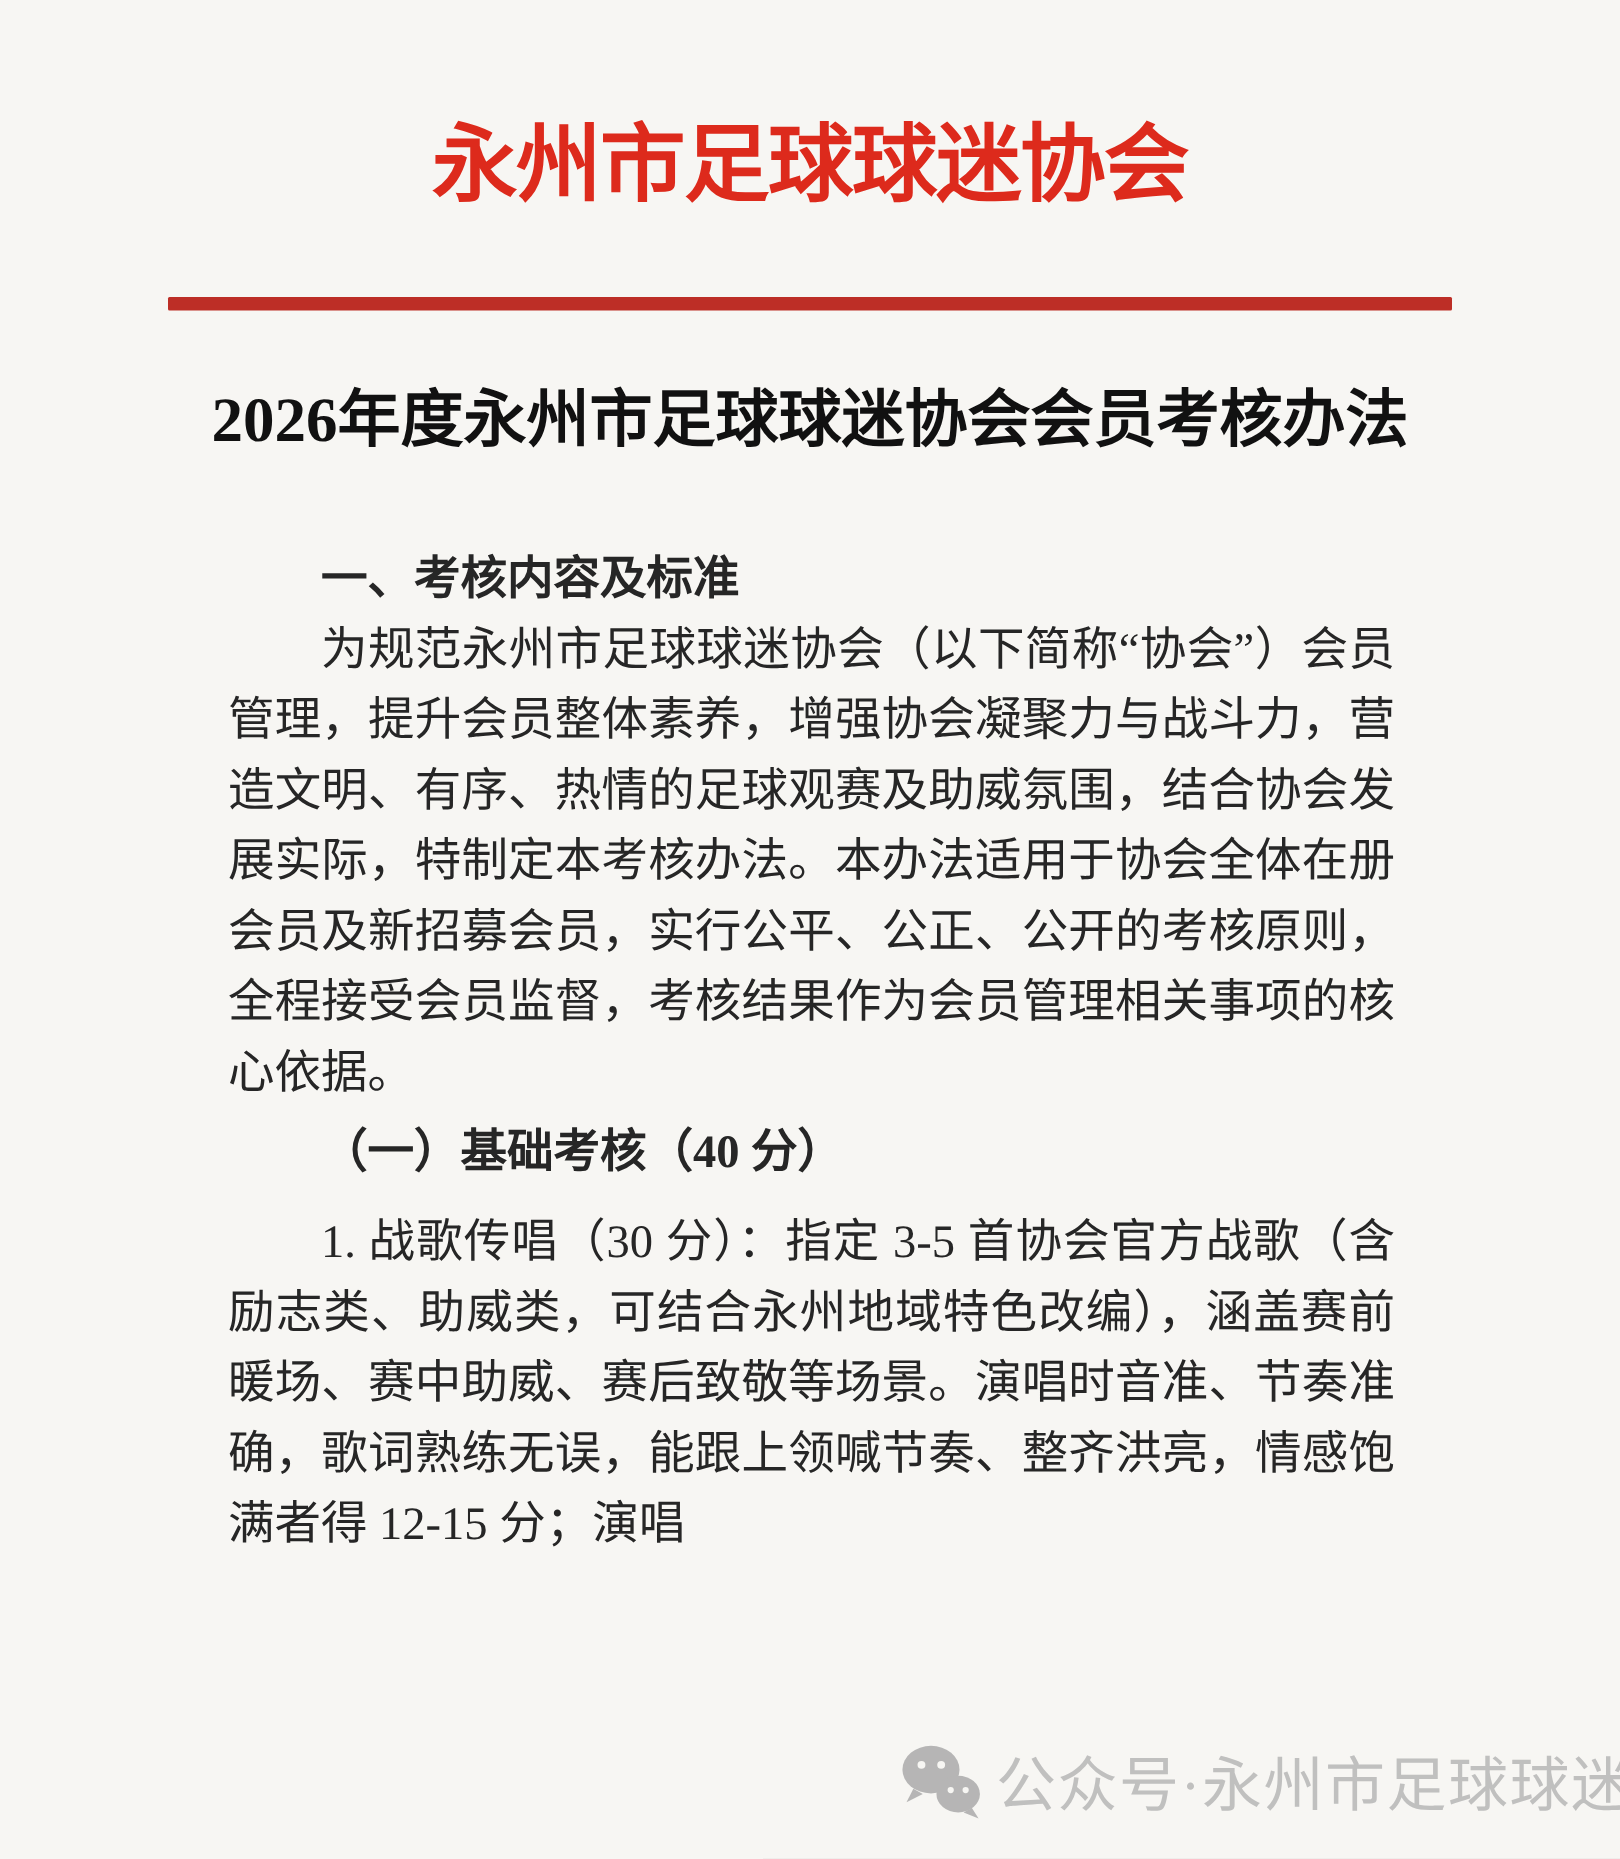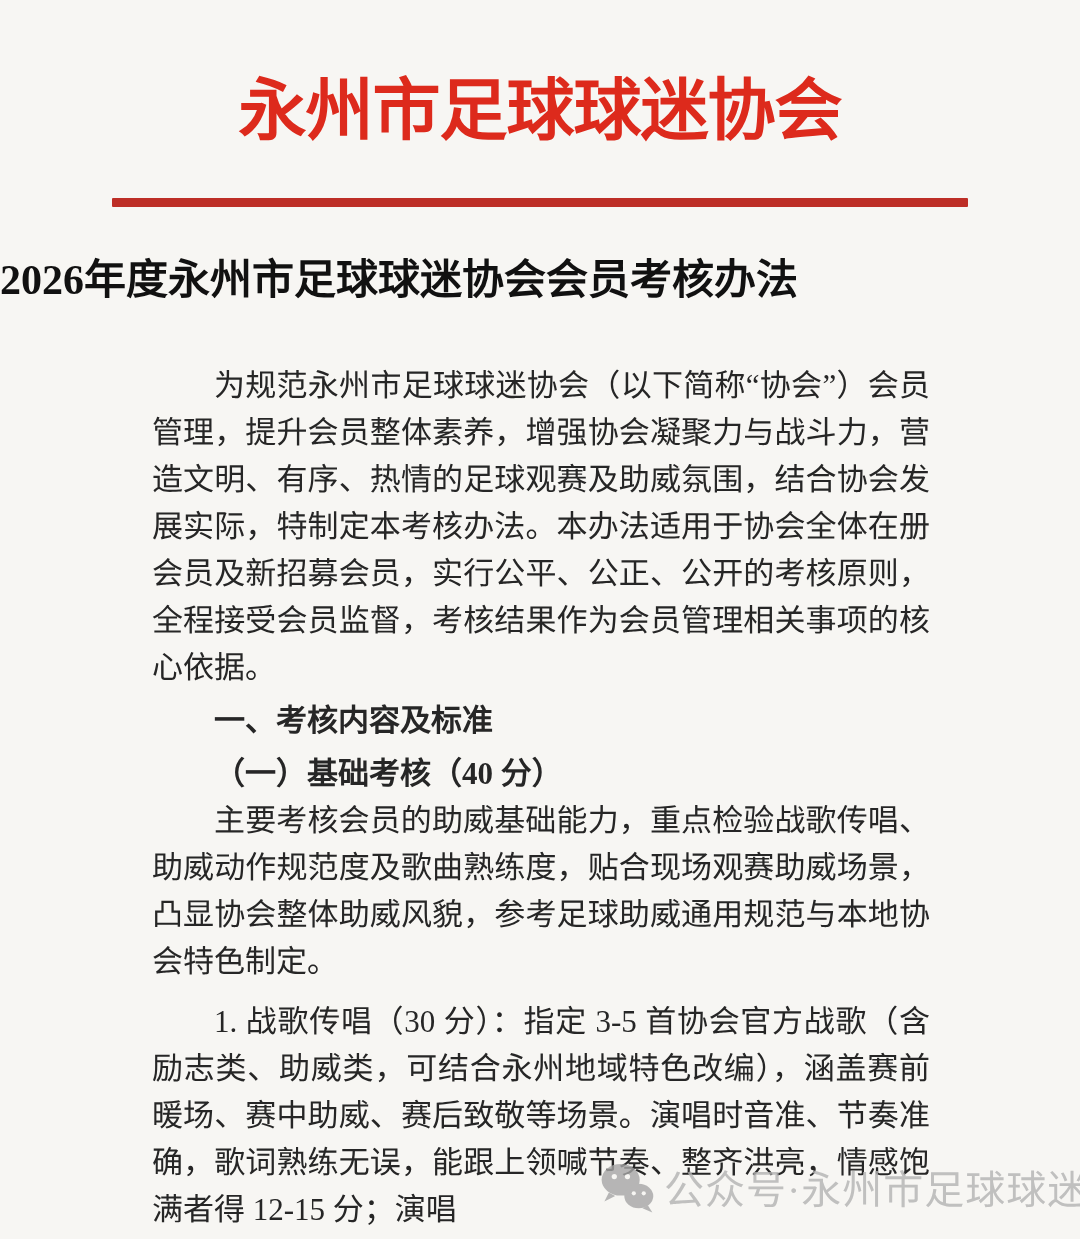--- a/index.html
+++ b/index.html
@@ -18,37 +18,37 @@
   .page{
     position:relative;
     width:1080px;height:1239px;
     background:var(--background,#f7f6f3);
     overflow:hidden;
   }
   
   .letterhead{
     margin-top:36px;
     text-align:center;
-    font-size:68px;
+    font-size:57px;
     font-weight:900;
     line-height:150px;
     color:var(--header-red,#dd2a1c);
     letter-spacing:-1px;
     white-space:nowrap;
   }
   .divider{
     height:9px;
     margin:12px 112px 0 112px;
     background:var(--divider-red,#bd2e26);
     border-radius:1px;
   }
   
   .doc-title{
     margin-top:38px;
-    text-align:left;
+    text-align:center;
     font-size:42px;
     font-weight:700;
     color:#111;
     white-space:nowrap;
   }
   .doc-body{
     margin:56px 150px 0 152px;
     font-size:31px;
     line-height:47px;
     color:var(--text,#262626);
@@ -89,24 +89,23 @@
 
   <header>
     <h1 class="letterhead">永州市足球球迷协会</h1>
     <div class="divider"></div>
   </header>
 
   <main>
     <h2 class="doc-title">2026年度永州市足球球迷协会会员考核办法</h2>
 
     <div class="doc-body">
+      <p class="para heading">一、考核内容及标准</p>
       <p class="para">为规范永州市足球球迷协会（以下简称“协会”）会员管理，提升会员整体素养，增强协会凝聚力与战斗力，营造文明、有序、热情的足球观赛及助威氛围，结合协会发展实际，特制定本考核办法。本办法适用于协会全体在册会员及新招募会员，实行公平、公正、公开的考核原则，全程接受会员监督，考核结果作为会员管理相关事项的核心依据。</p>
-      <p class="para heading">一、考核内容及标准</p>
       <p class="para heading">（一）基础考核（40 分）</p>
-      <p class="para">主要考核会员的助威基础能力，重点检验战歌传唱、助威动作规范度及歌曲熟练度，贴合现场观赛助威场景，凸显协会整体助威风貌，参考足球助威通用规范与本地协会特色制定。</p>
       <p class="para numbered">1. 战歌传唱（30 分）：指定 3-5 首协会官方战歌（含励志类、助威类，可结合永州地域特色改编），涵盖赛前暖场、赛中助威、赛后致敬等场景。演唱时音准、节奏准确，歌词熟练无误，能跟上领喊节奏、整齐洪亮，情感饱满者得 12-15 分；演唱</p>
     </div>
   </main>
 
   <div class="watermark">
     <span class="wm-icon">
       <svg width="58" height="58" viewBox="0 0 64 64" aria-hidden="true">
         <g fill="#a6a6a6">
           <ellipse cx="25" cy="24" rx="21" ry="17.5"></ellipse>
           <path d="M12 38 L7 48 L19 42 Z"></path>

